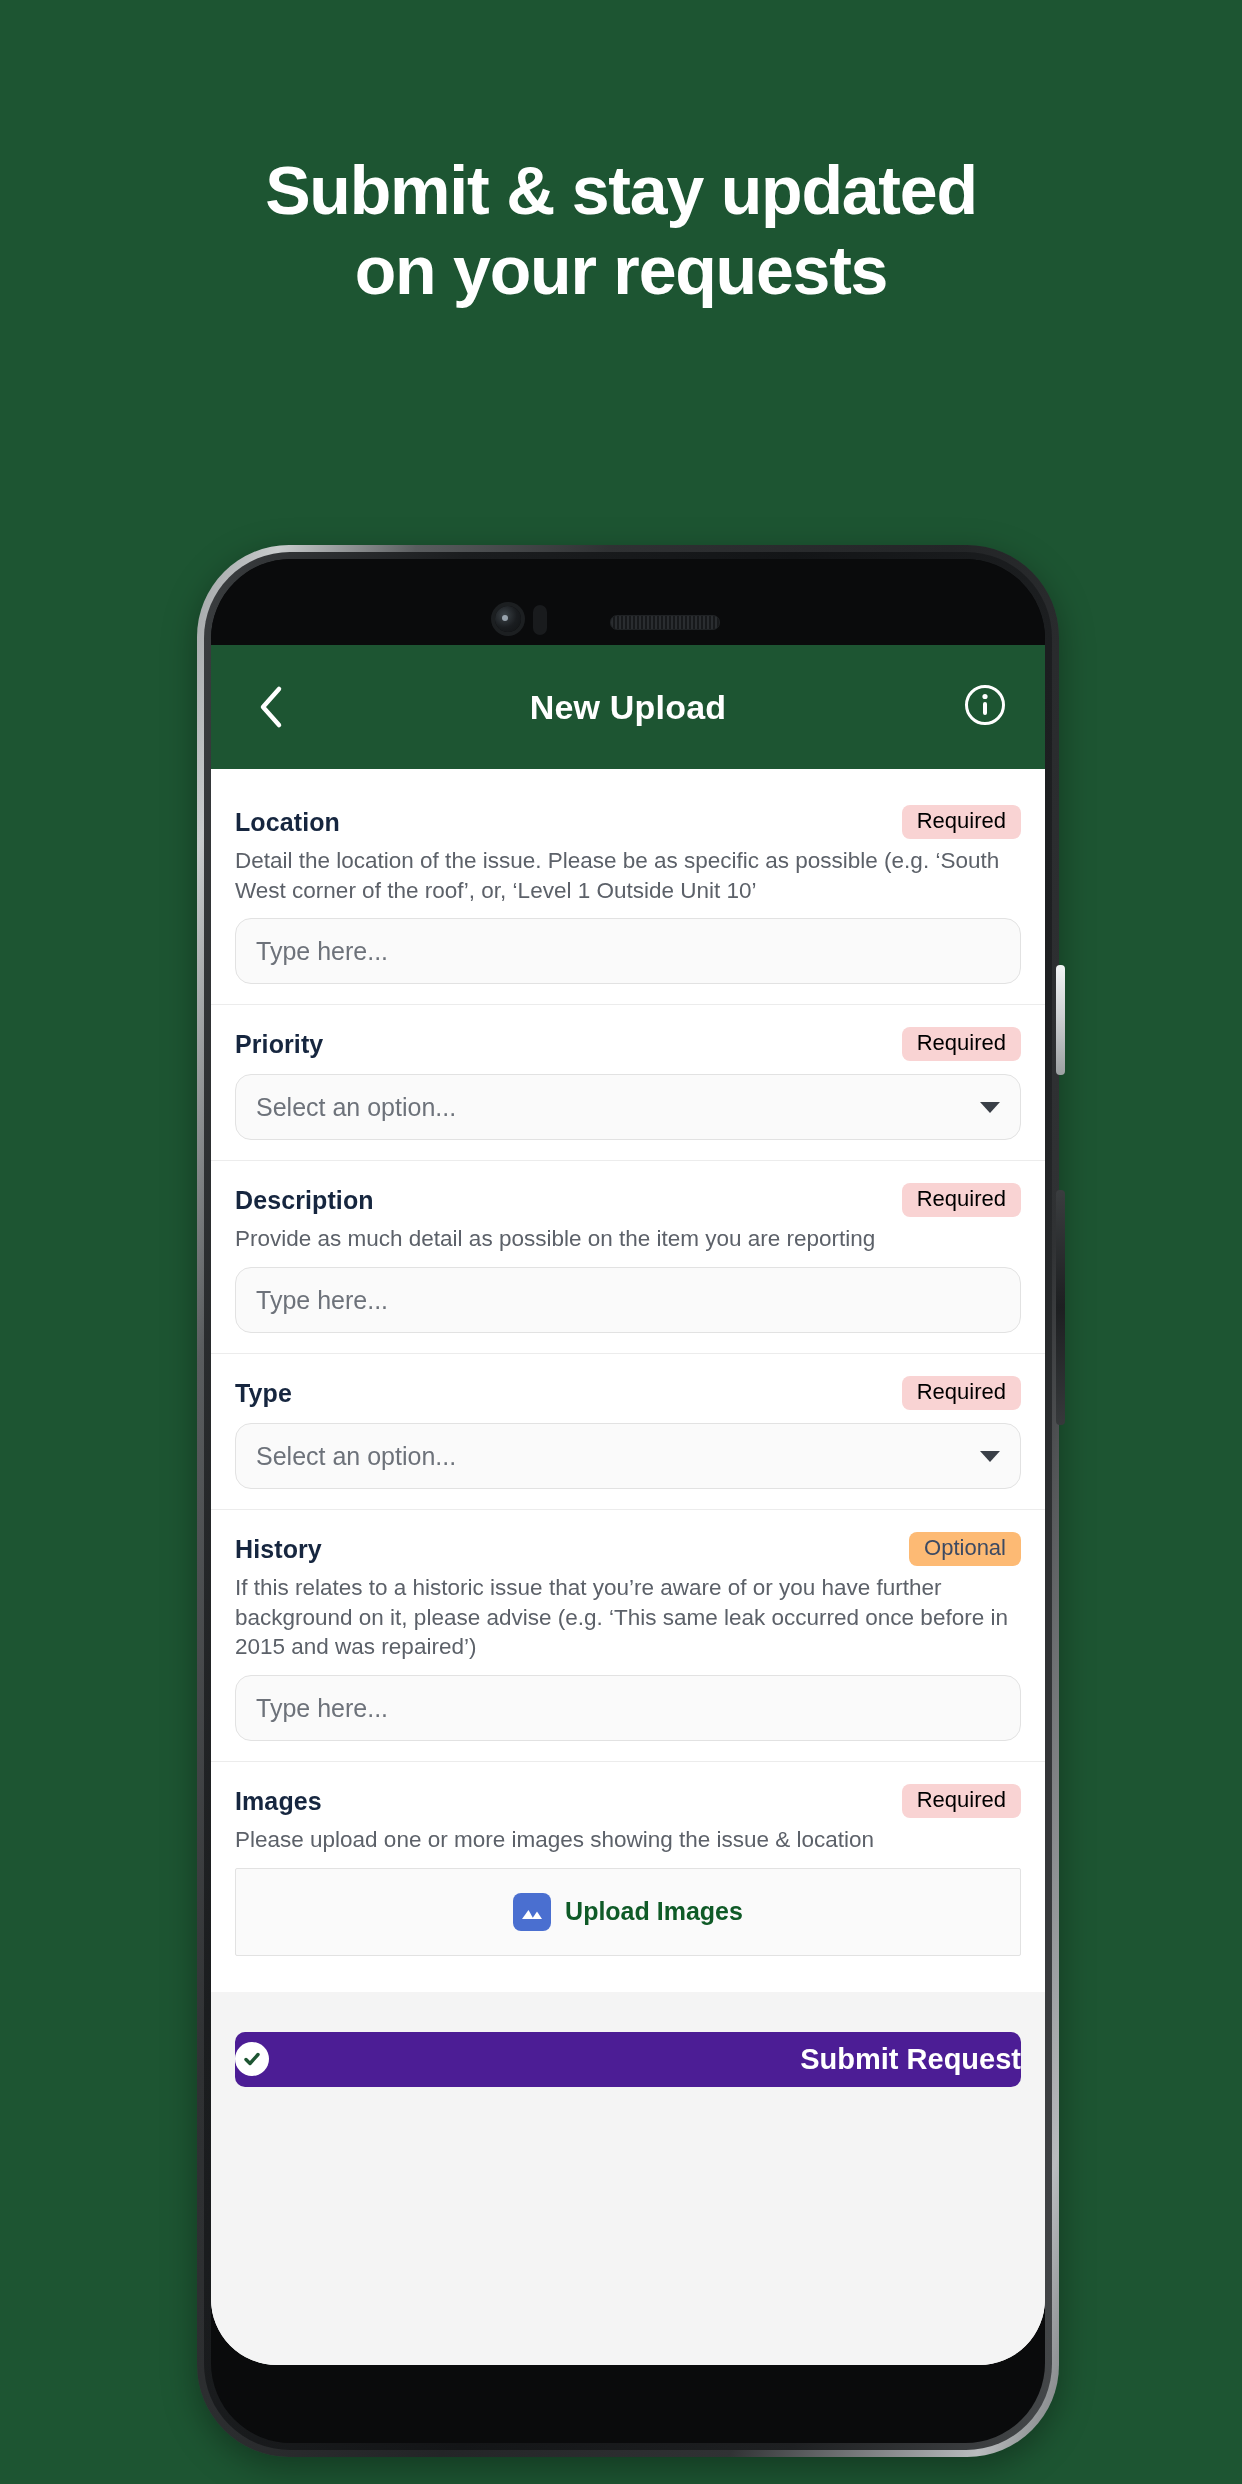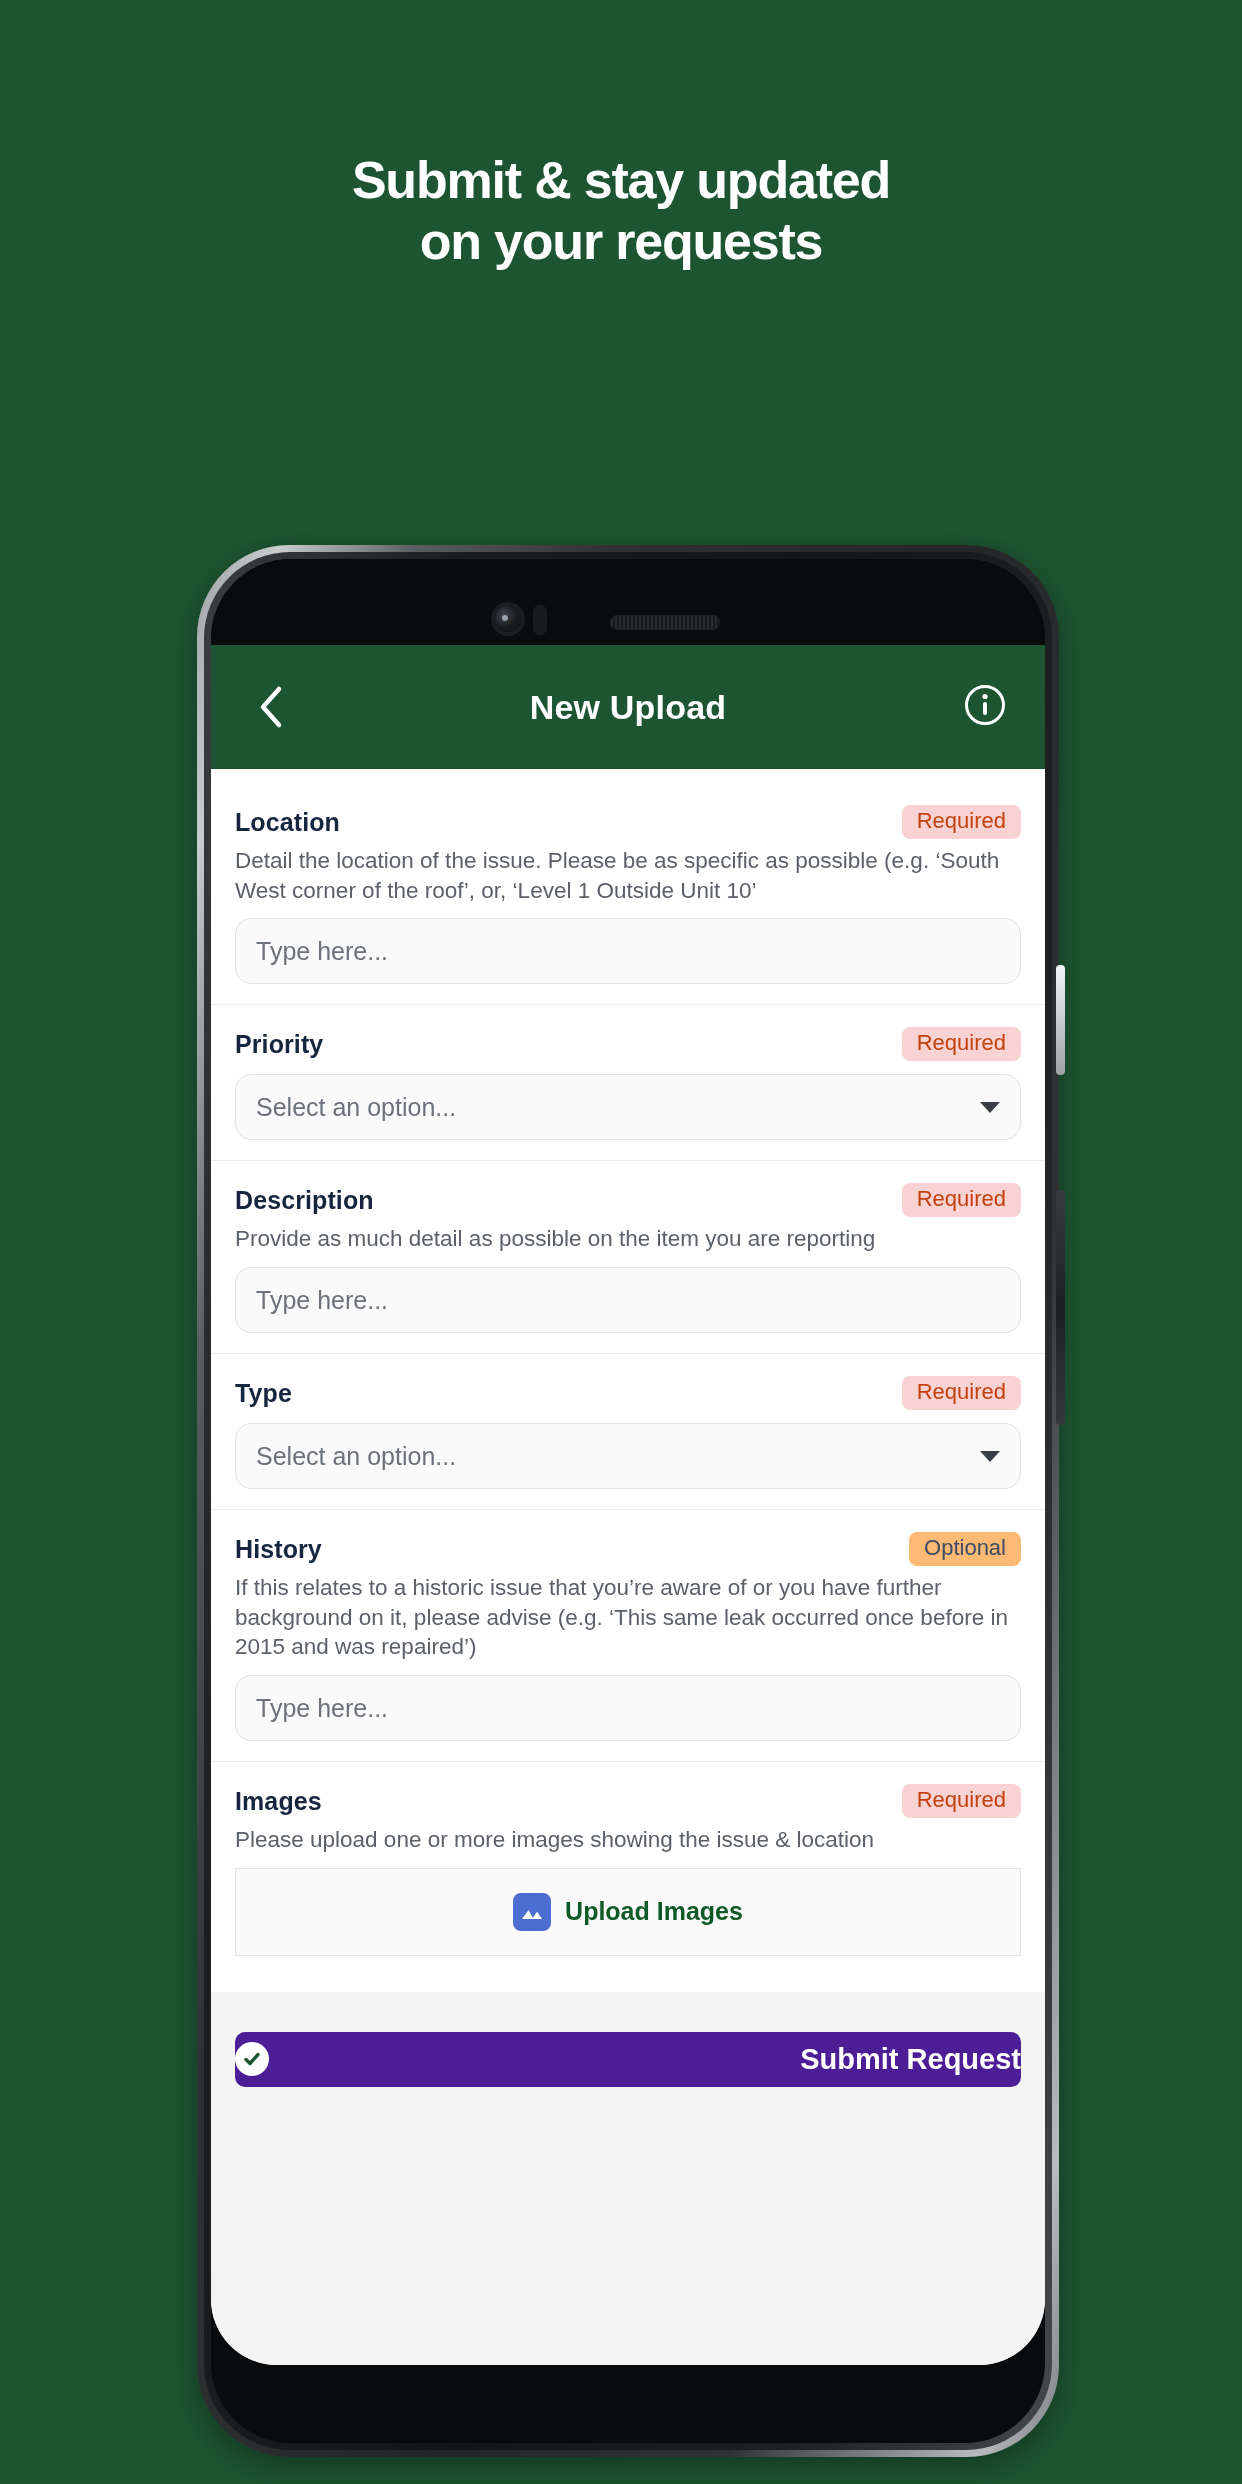--- a/index.html
+++ b/index.html
@@ -16,21 +16,21 @@
   }
 
   
   .headline {
     position: absolute;
     top: 150px;
     left: 0;
     width: 1242px;
     text-align: center;
     color: #ffffff;
-    font-size: 52px;
+    font-size: 68px;
     font-weight: bold;
     line-height: 1.18;
     letter-spacing: -1.2px;
   }
   .headline .line { display: block; }
 
   
   .phone {
     position: absolute;
     left: 197px;
@@ -189,21 +189,21 @@
     letter-spacing: .1px;
   }
   .badge {
     font-size: 22px;
     padding: 5px 15px 7px 15px;
     border-radius: 8px;
     line-height: 1;
   }
   .badge-required {
     background: #f9d3d3;
-    color: #c2410c;
+    color: #000000;
   }
   .badge-optional {
     background: #fdba74;
     color: #3c4a63;
   }
   .field-help {
     margin-top: 7px;
     font-size: 22.5px;
     color: #5c6169;
     line-height: 1.32;

